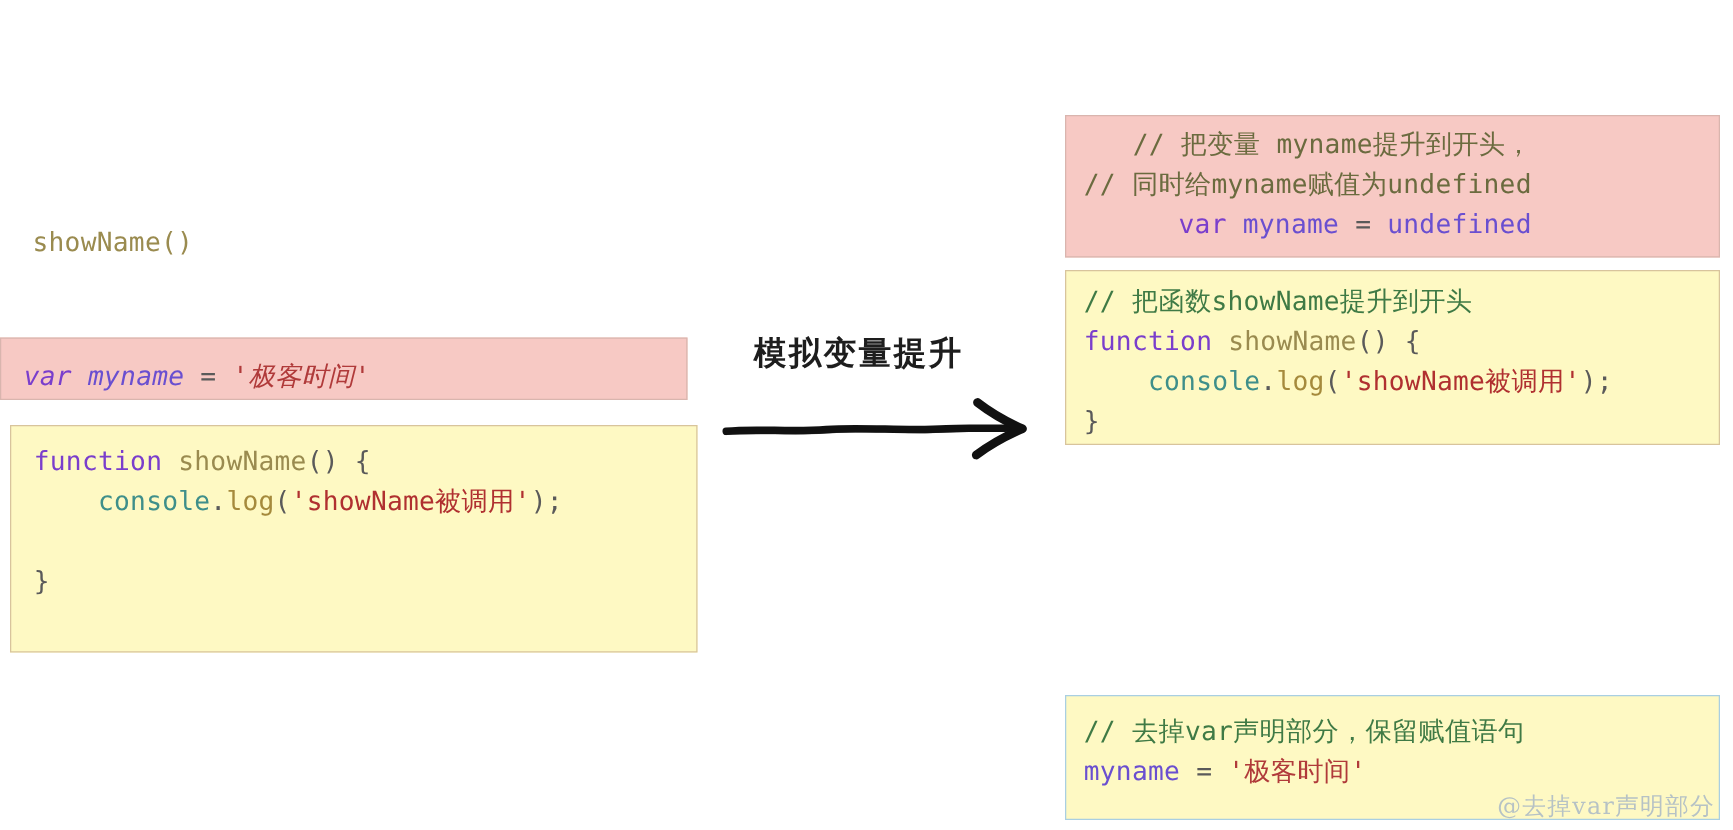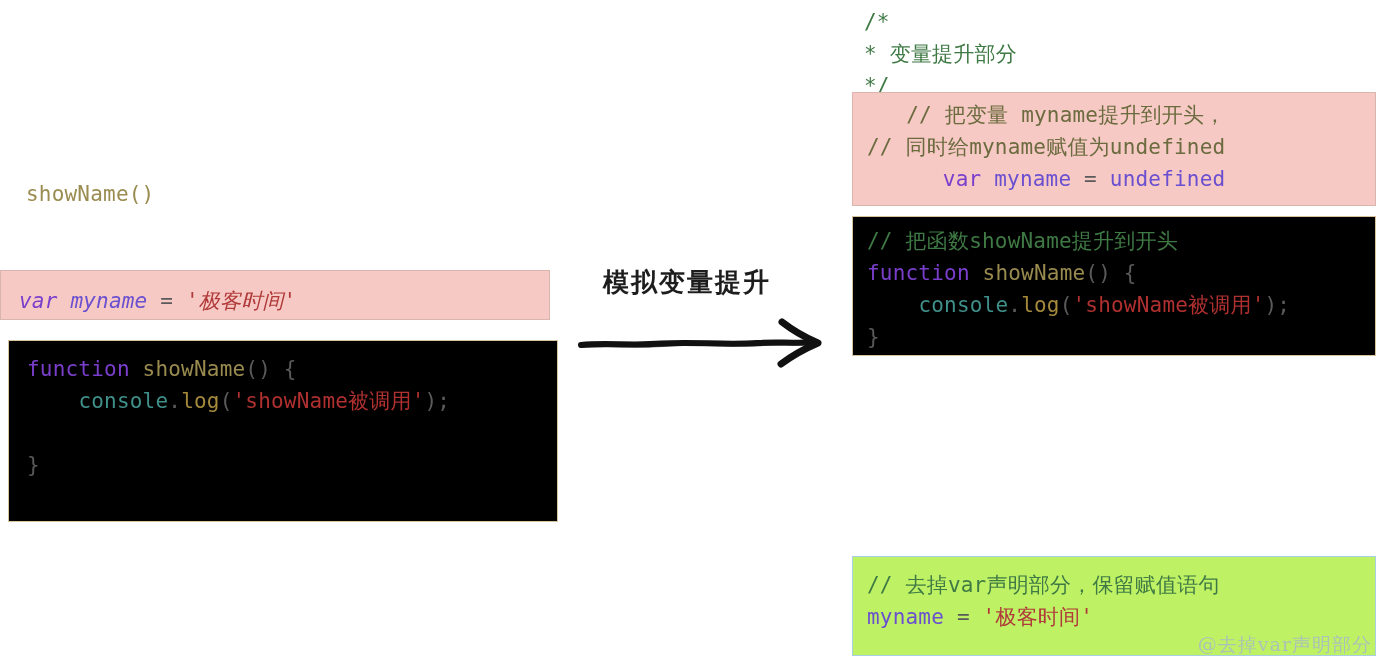--- a/index.html
+++ b/index.html
@@ -26,22 +26,22 @@
   .str     {color:#b03a3a;}      
   .strR    {color:#b03030;}      
   .undef   {color:#6a4fd0;}
   .punc    {color:#5a5a5a;}
   .cmt     {color:#3f7a45;}      
   .cmtd    {color:#6b6b3f;}
 
   
   .panel{position:absolute;box-sizing:border-box;}
   .pink  {background:#f7c9c4;border:1px solid #d9b5ae;}
-  .orange{background:#000000;border:1px solid #d8c49c;}
-  .blue  {background:#bef264;border:1px solid #a9cfe2;}
+  .orange{background:#fef9c3;border:1px solid #d8c49c;}
+  .blue  {background:#fef9c3;border:1px solid #a9cfe2;}
 
   
   #left-showname{position:absolute;left:26px;top:178px;}
   #left-consolelog{position:absolute;left:26px;top:234px;}
   #left-pink{left:0;top:270px;width:550px;height:50px;font-style:italic;}
   #left-pink .code{position:absolute;left:18px;top:14px;}
   #left-orange{left:8px;top:340px;width:550px;height:182px;}
   #left-orange .code{position:absolute;left:18px;top:12px;}
 
   
@@ -89,23 +89,20 @@
   </div>
 
   <div id="mid-label">模拟变量提升</div>
 
   <svg id="mid-arrow" viewBox="0 0 268 52">
     <path d="M6,27 C30,24.5 58,28 86,25.6 C116,23.4 150,27.2 182,25 C200,23.8 218,25.4 236,24.2" fill="none" stroke="#111111" stroke-width="6" stroke-linecap="round"></path>
     <path d="M6,28.6 C34,26.4 64,29.6 94,27 C124,24.6 158,28.6 190,26.4 C208,25.2 222,26.6 236,25.6" fill="none" stroke="#111111" stroke-width="3" stroke-linecap="round" opacity="0.75"></path>
     <path d="M207,4 C216,11 228,18.5 243,25 C229,31 216,38.5 206,46" fill="none" stroke="#111111" stroke-width="7" stroke-linecap="round" stroke-linejoin="round"></path>
   </svg>
 
-  <div class="code cmt" id="r-comment1"><span>/*</span>
-<span>* 变量提升部分</span>
-<span>*/</span></div>
 
   <div class="panel pink" id="r-pink">
     <div class="code"><span class="cmtd">// 把变量 myname提升到开头，</span>
 <span class="cmtd">// 同时给myname赋值为undefined</span>
 <span class="kw">var</span> <span class="ident">myname</span><span class="punc"> = </span><span class="undef">undefined</span></div>
   </div>
 
   <div class="panel orange" id="r-orange">
     <div class="code"><span class="cmt">// 把函数showName提升到开头</span>
 <span class="kw">function</span> <span class="fn">showName</span><span class="punc">() {</span>

